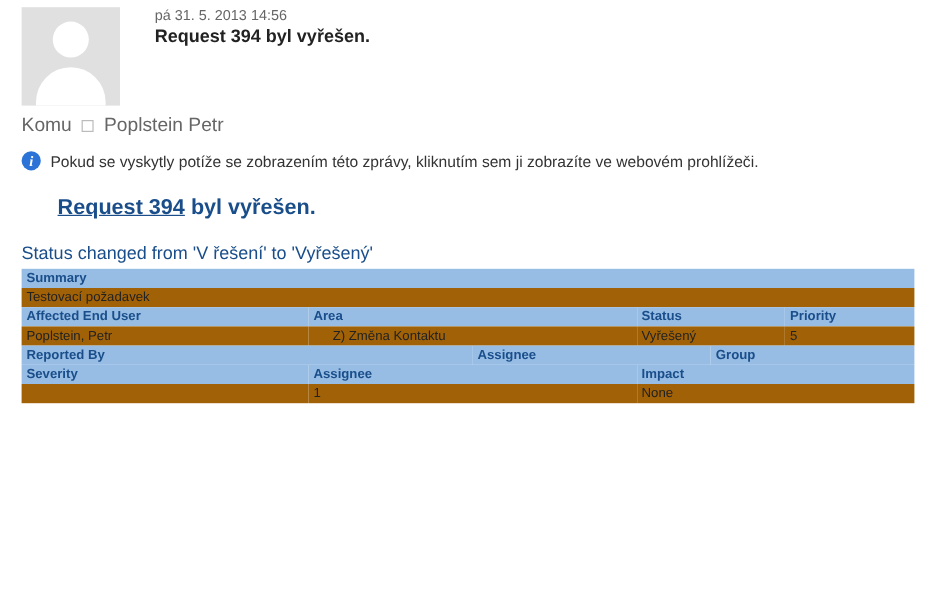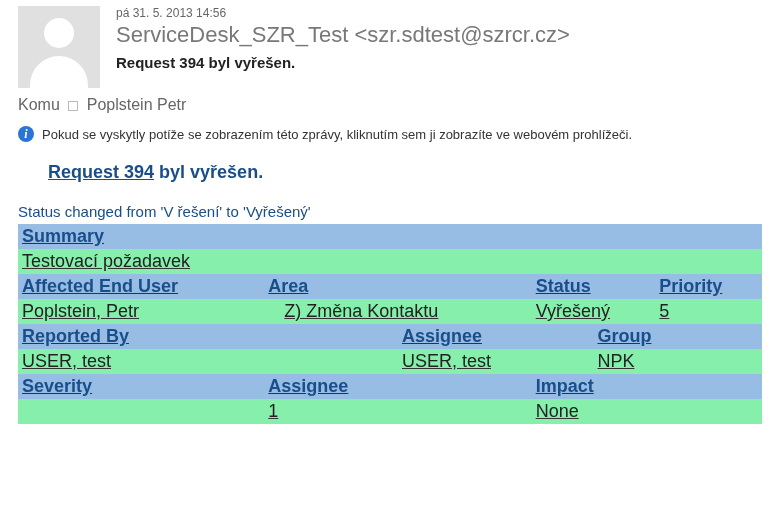--- a/index.html
+++ b/index.html
@@ -1,45 +1,44 @@
 <!DOCTYPE html>
 <html><head>
 <meta charset="utf-8">
 <style>
   * { box-sizing: border-box; margin: 0; padding: 0; }
   body { font-family: "Segoe UI", Tahoma, sans-serif; font-size: 13px; color: #333; background: #fff; width: 780px; }
-  .header { display: flex; padding: 6px 36px 4px 18px; }
+  .header { display: flex; padding: 6px 36px 4px 18px; gap: 13px; }
   .avatar { width: 82px; height: 82px; background: #e0e0e0; position: relative; flex-shrink: 0; }
   .avatar::before { content: ""; position: absolute; top: 12px; left: 26px; width: 30px; height: 30px; background: #fff; border-radius: 50%; }
   .avatar::after { content: ""; position: absolute; bottom: 0; left: 12px; width: 58px; height: 32px; background: #fff; border-radius: 30px 30px 0 0; }
   .header-text { padding-left: 16px; }
   .date { font-size: 12px; color: #666; margin-bottom: 2px; }
   .from { font-size: 22px; color: #787878; font-weight: 400; margin-bottom: 6px; }
   .subject { font-size: 15px; font-weight: 600; color: #222; }
   .to-line { padding: 4px 18px 6px 18px; font-size: 16px; color: #666; }
   .to-line .box { display: inline-block; width: 10px; height: 10px; border: 1px solid #bbb; margin: 0 4px; vertical-align: middle; }
   .info-bar { padding: 6px 18px 20px 18px; font-size: 13px; color: #333; display: flex; align-items: center; cursor: pointer; }
   .info-icon { width: 16px; height: 16px; border-radius: 50%; background: #2b73d7; color: #fff; text-align: center; line-height: 16px; font-weight: bold; font-style: italic; font-family: Georgia, serif; font-size: 12px; margin-right: 8px; flex-shrink:0; }
   .body-content { padding: 0 18px 18px 18px; }
   .title-line { font-size: 18px; font-weight: bold; color: #1a4e8a; margin-bottom: 20px; }
   .title-line a { color: #1a4e8a; text-decoration: underline; margin-left: 30px; }
   .status-change { font-size: 15px; font-weight: normal; color: #1a4e8a; margin-bottom: 4px; }
-  table { width: 100%; border-collapse: collapse; font-size: 18px; text-decoration: underline; }
+  table { width: 100%; border-collapse: collapse; font-size: 11px; }
   td { padding: 2px 4px; vertical-align: top; }
   .hcell { background: #97bde5; color: #1a4e8a; font-weight: bold; }
-  .vcell { background: #86efac; color: #222; }
+  .vcell { background: #a16207; color: #222; }
 </style>
 </head>
 <body>
 
 <div class="header">
   <div class="avatar"></div>
   <div class="header-text">
     <div class="date">pá 31. 5. 2013 14:56</div>
-    <div class="from">ServiceDesk_SZR_Test &lt;szr.sdtest@szrcr.cz&gt;</div>
     <div class="subject">Request 394 byl vyřešen.</div>
   </div>
 </div>
 
 <div class="to-line">
   <span>Komu</span>
   <span class="box"></span>
   <span>Poplstein Petr</span>
 </div>
 
@@ -73,25 +72,20 @@
       <td class="vcell" colspan="4" style="padding-left:20px">Z) Změna Kontaktu</td>
       <td class="vcell" colspan="2">Vyřešený</td>
       <td class="vcell" colspan="2">5</td>
     </tr>
     <tr>
       <td class="hcell" colspan="5">Reported By</td>
       <td class="hcell" colspan="4">Assignee</td>
       <td class="hcell" colspan="3">Group</td>
     </tr>
     <tr>
-      <td class="vcell" colspan="5">USER, test</td>
-      <td class="vcell" colspan="4">USER, test</td>
-      <td class="vcell" colspan="3">NPK</td>
-    </tr>
-    <tr>
       <td class="hcell" colspan="4">Severity</td>
       <td class="hcell" colspan="4">Assignee</td>
       <td class="hcell" colspan="4">Impact</td>
     </tr>
     <tr>
       <td class="vcell" colspan="4"></td>
       <td class="vcell" colspan="4">1</td>
       <td class="vcell" colspan="4">None</td>
     </tr>
   </tbody>

